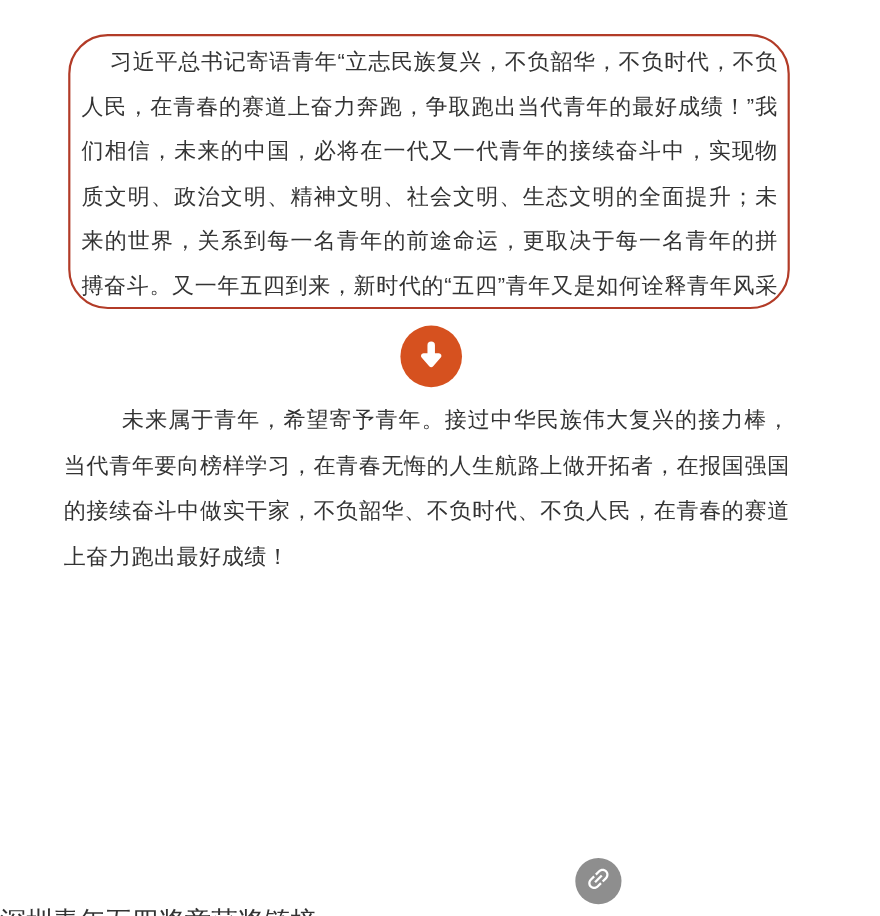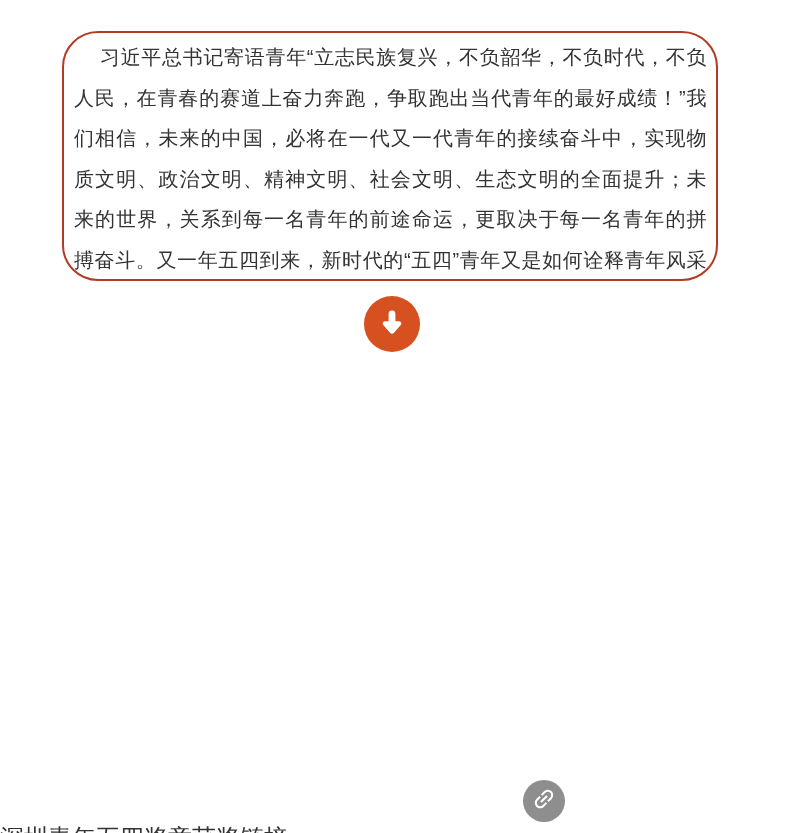--- a/index.html
+++ b/index.html
@@ -89,20 +89,21 @@
 
 <div class="arrow-badge">
   <span>
     <svg viewBox="0 0 24 24" aria-hidden="true">
       <path fill="#ffffff" stroke="#ffffff" stroke-width="1.6" stroke-linejoin="round" stroke-linecap="round" d="M12 4.6c.9 0 1.6.7 1.6 1.6v6h3.3c.75 0 1.15.88.66 1.44l-4.9 5.6c-.35.4-.97.4-1.32 0l-4.9-5.6c-.49-.56-.09-1.44.66-1.44h3.3v-6c0-.9.7-1.6 1.6-1.6z"></path>
     </svg>
   </span>
 </div>
 
 <div class="article">
+  <p>未来属于青年，希望寄予青年。接过中华民族伟大复兴的接力棒，当代青年要向榜样学习，在青春无悔的人生航路上做开拓者，在报国强国的接续奋斗中做实干家，不负韶华、不负时代、不负人民，在青春的赛道上奋力跑出最好成绩！</p>
 </div>
 
 <div class="link-row">
   <span class="link-label">深圳青年五四奖章获奖链接</span>
 </div>
 <div class="link-badge">
   <span>
     <svg viewBox="0 0 24 24" aria-hidden="true">
       <path fill="#ffffff" d="M3.9 12c0-1.71 1.39-3.1 3.1-3.1h4V7H7c-2.76 0-5 2.24-5 5s2.24 5 5 5h4v-1.9H7c-1.71 0-3.1-1.39-3.1-3.1zM8 13h8v-2H8v2zm9-6h-4v1.9h4c1.71 0 3.1 1.39 3.1 3.1s-1.39 3.1-3.1 3.1h-4V17h4c2.76 0 5-2.24 5-5s-2.24-5-5-5z"></path>
     </svg>

